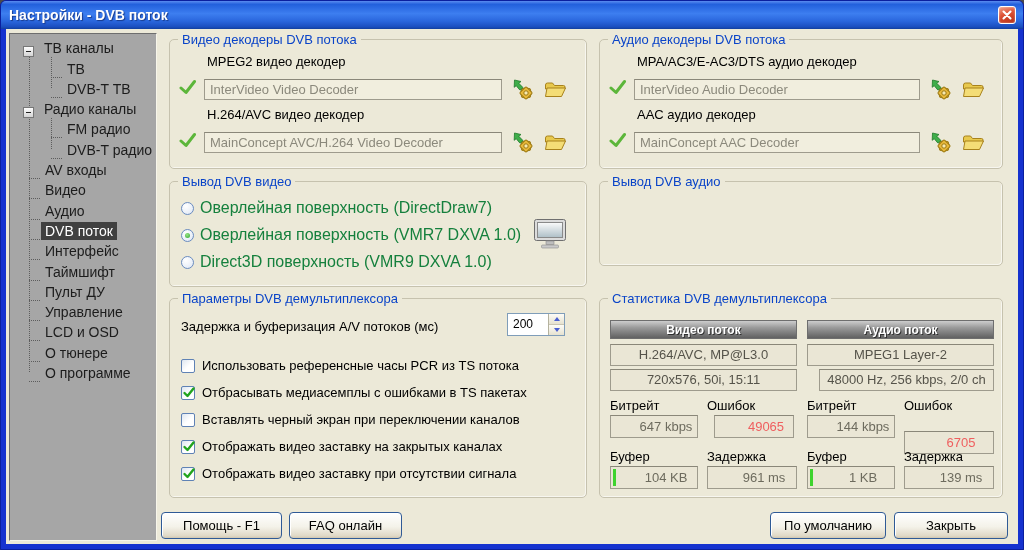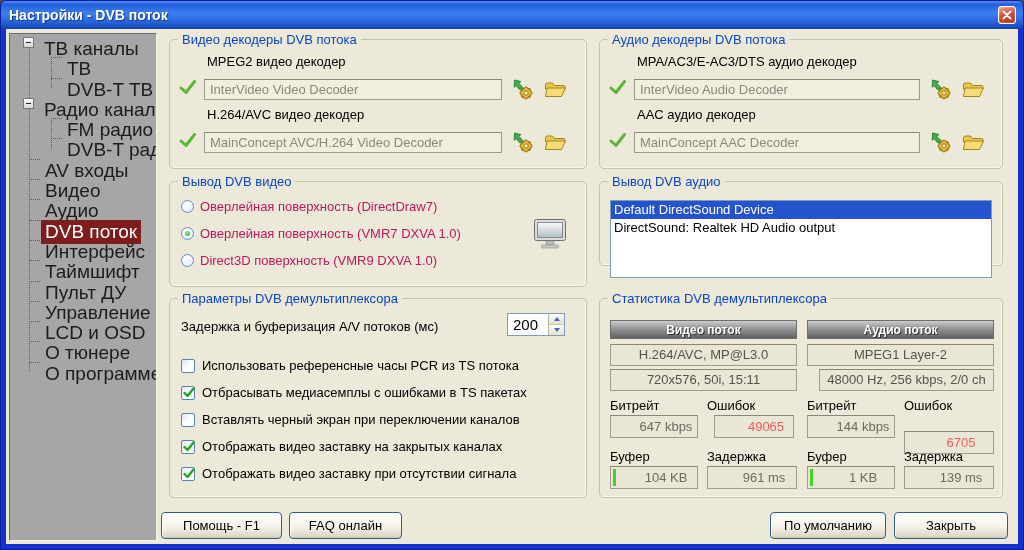--- a/index.html
+++ b/index.html
@@ -13,57 +13,57 @@
   .titlebar .title{color:#fff;font-weight:bold;font-size:14px;text-shadow:1px 1px 1px #173a8c;}
   .close-btn{position:absolute;right:7px;top:5px;width:18px;height:18px;border:1px solid #fff;border-radius:3px;
     background:linear-gradient(160deg,#f0a088 0%,#dd5135 45%,#b22c12 100%);display:flex;align-items:center;justify-content:center;
     box-shadow:inset 0 0 2px rgba(255,255,255,.6);cursor:pointer;}
   
   .dlg-body{position:absolute;left:5px;top:28px;right:5px;bottom:5px;background:#ece9d8;}
   
   .tree{position:absolute;left:3px;top:4px;width:148px;height:508px;background:#a6a6a6;
     border:1px solid;border-color:#6e6e6e #f7f5ea #f7f5ea #6e6e6e;padding-top:3px;overflow:hidden;}
   .guide{position:absolute;border-left:1px dotted #5c5c5c;width:0;}
-  .tree-row{position:relative;height:20.3px;display:flex;align-items:flex-start;font-size:19px;color:#1c1c1c;z-index:1;}
+  .tree-row{position:relative;height:20.3px;display:flex;align-items:flex-end;font-size:14px;color:#1c1c1c;z-index:1;}
   .tree-row .label{padding:1px 4px;white-space:nowrap;cursor:default;}
-  .tree-row.selected .label{background:#7f1d1d;color:#fff;}
+  .tree-row.selected .label{background:#404040;color:#fff;}
   .root-expand{padding-left:13px;}
   .expand-box{position:relative;width:11px;height:11px;margin-right:6px;flex:0 0 11px;
     background:linear-gradient(180deg,#fdfdfd,#d4d4d4);border:1px solid #777;}
   .expand-box::after{content:"";position:absolute;left:2px;top:4px;width:5px;height:1px;background:#222;}
   .child{padding-left:41px;}
   .root-leaf{padding-left:19px;}
   .h-stub{width:11px;border-top:1px dotted #5c5c5c;margin-right:1px;flex:0 0 11px;}
   
   .group{position:absolute;border:1px solid #c6c2ae;border-radius:5px;
     box-shadow:inset -1px -1px 0 rgba(255,255,255,.6);}
   .gtitle{position:absolute;top:-8px;left:8px;background:#ece9d8;padding:0 4px;color:#0a44c8;font-size:13px;white-space:nowrap;}
   
   .dec-label{position:absolute;left:37px;font-size:13px;color:#000;white-space:nowrap;}
   .dec-row{position:absolute;left:9px;display:flex;align-items:center;}
   .dec-check{flex:0 0 18px;margin-right:7px;}
   .dec-field{flex:0 0 298px;height:21px;border:1px solid #9e9b8d;border-top-color:#8a8779;background:#f1eede;
     color:#8b897c;font-size:13px;line-height:19px;padding-left:5px;white-space:nowrap;overflow:hidden;}
   .dec-icon{margin-left:10px;cursor:pointer;display:flex;}
   
-  .radio-row{position:absolute;left:11px;display:flex;align-items:center;font-size:13px;color:#be185d;white-space:nowrap;}
+  .radio-row{position:absolute;left:11px;display:flex;align-items:center;font-size:16px;color:#15803d;white-space:nowrap;}
   .radio{position:relative;width:13px;height:13px;margin-right:6px;border:1px solid #6a8cc0;border-radius:50%;
     background:radial-gradient(circle at 35% 30%,#fff,#e9eff8 65%,#cfdaec);}
   .radio.checked::after{content:"";position:absolute;inset:3px;border-radius:50%;
     background:radial-gradient(circle at 40% 35%,#9ce386,#2ca832);}
   .monitor{position:absolute;right:18px;top:36px;}
   
   .listbox{position:absolute;left:10px;right:10px;top:18px;height:78px;background:#fff;border:1px solid #7f9db9;
     font-size:13px;overflow:hidden;}
   .list-item{height:18px;line-height:18px;padding-left:3px;color:#000;white-space:nowrap;cursor:default;}
   .list-item.selected{background:#2553cd;color:#fff;}
   
   .delay-label{position:absolute;left:11px;top:20px;font-size:13px;color:#000;white-space:nowrap;}
   .spinner{position:absolute;left:337px;top:14px;width:58px;height:23px;border:1px solid #7f9db9;background:#fff;display:flex;}
-  .spin-value{flex:1;font-size:15px;line-height:21px;padding-left:5px;color:#000;}
+  .spin-value{flex:1;font-size:12px;line-height:21px;padding-left:5px;color:#000;}
   .spin-btns{flex:0 0 16px;border-left:1px solid #b5b29f;display:flex;flex-direction:column;}
   .spin-btn{flex:1;background:linear-gradient(180deg,#fdfcf7,#e6e2d0);display:flex;align-items:center;justify-content:center;cursor:pointer;}
   .spin-btn.up{border-bottom:1px solid #c9c5b2;}
   .spin-btn.up::after{content:"";border:3px solid transparent;border-bottom:4px solid #4a5fd0;margin-top:-3px;}
   .spin-btn.down::after{content:"";border:3px solid transparent;border-top:4px solid #4a5fd0;margin-bottom:-3px;}
   
   .cb-row{position:absolute;left:11px;display:flex;align-items:center;font-size:13px;color:#000;white-space:nowrap;}
   .checkbox{position:relative;width:14px;height:14px;margin-right:7px;border:1px solid #5f82b5;border-radius:2px;
     background:linear-gradient(135deg,#dde6f0,#fff 55%);}
   .checkbox svg{position:absolute;left:0;top:-1px;display:none;}
@@ -304,24 +304,20 @@
           <rect x="2.5" y="1.5" width="31" height="21" rx="2" fill="#dcdcdc" stroke="#6f6f6f"></rect>
           <rect x="5.5" y="4.5" width="25" height="15" fill="url(#scr)" stroke="#8a8a8a"></rect>
           <rect x="14" y="23" width="8" height="3.5" fill="#bdbdbd" stroke="#8a8a8a" stroke-width="0.6"></rect>
           <rect x="9.5" y="27" width="17" height="3" rx="1" fill="#c9c9c9" stroke="#8a8a8a" stroke-width="0.6"></rect>
         </svg>
       </span>
     </div>
 
     <div class="group" style="left:593px;top:152px;width:404px;height:85px;">
       <span class="gtitle">Вывод DVB аудио</span>
-      <div class="listbox">
-        <div class="list-item selected">Default DirectSound Device</div>
-        <div class="list-item">DirectSound: Realtek HD Audio output</div>
-      </div>
     </div>
 
     <div class="group" style="left:163px;top:269px;width:418px;height:200px;">
       <span class="gtitle">Параметры DVB демультиплексора</span>
       <div class="delay-label">Задержка и буферизация A/V потоков (мс)</div>
       <div class="spinner">
         <div class="spin-value">200</div>
         <div class="spin-btns">
           <div class="spin-btn up"></div>
           <div class="spin-btn down"></div>

